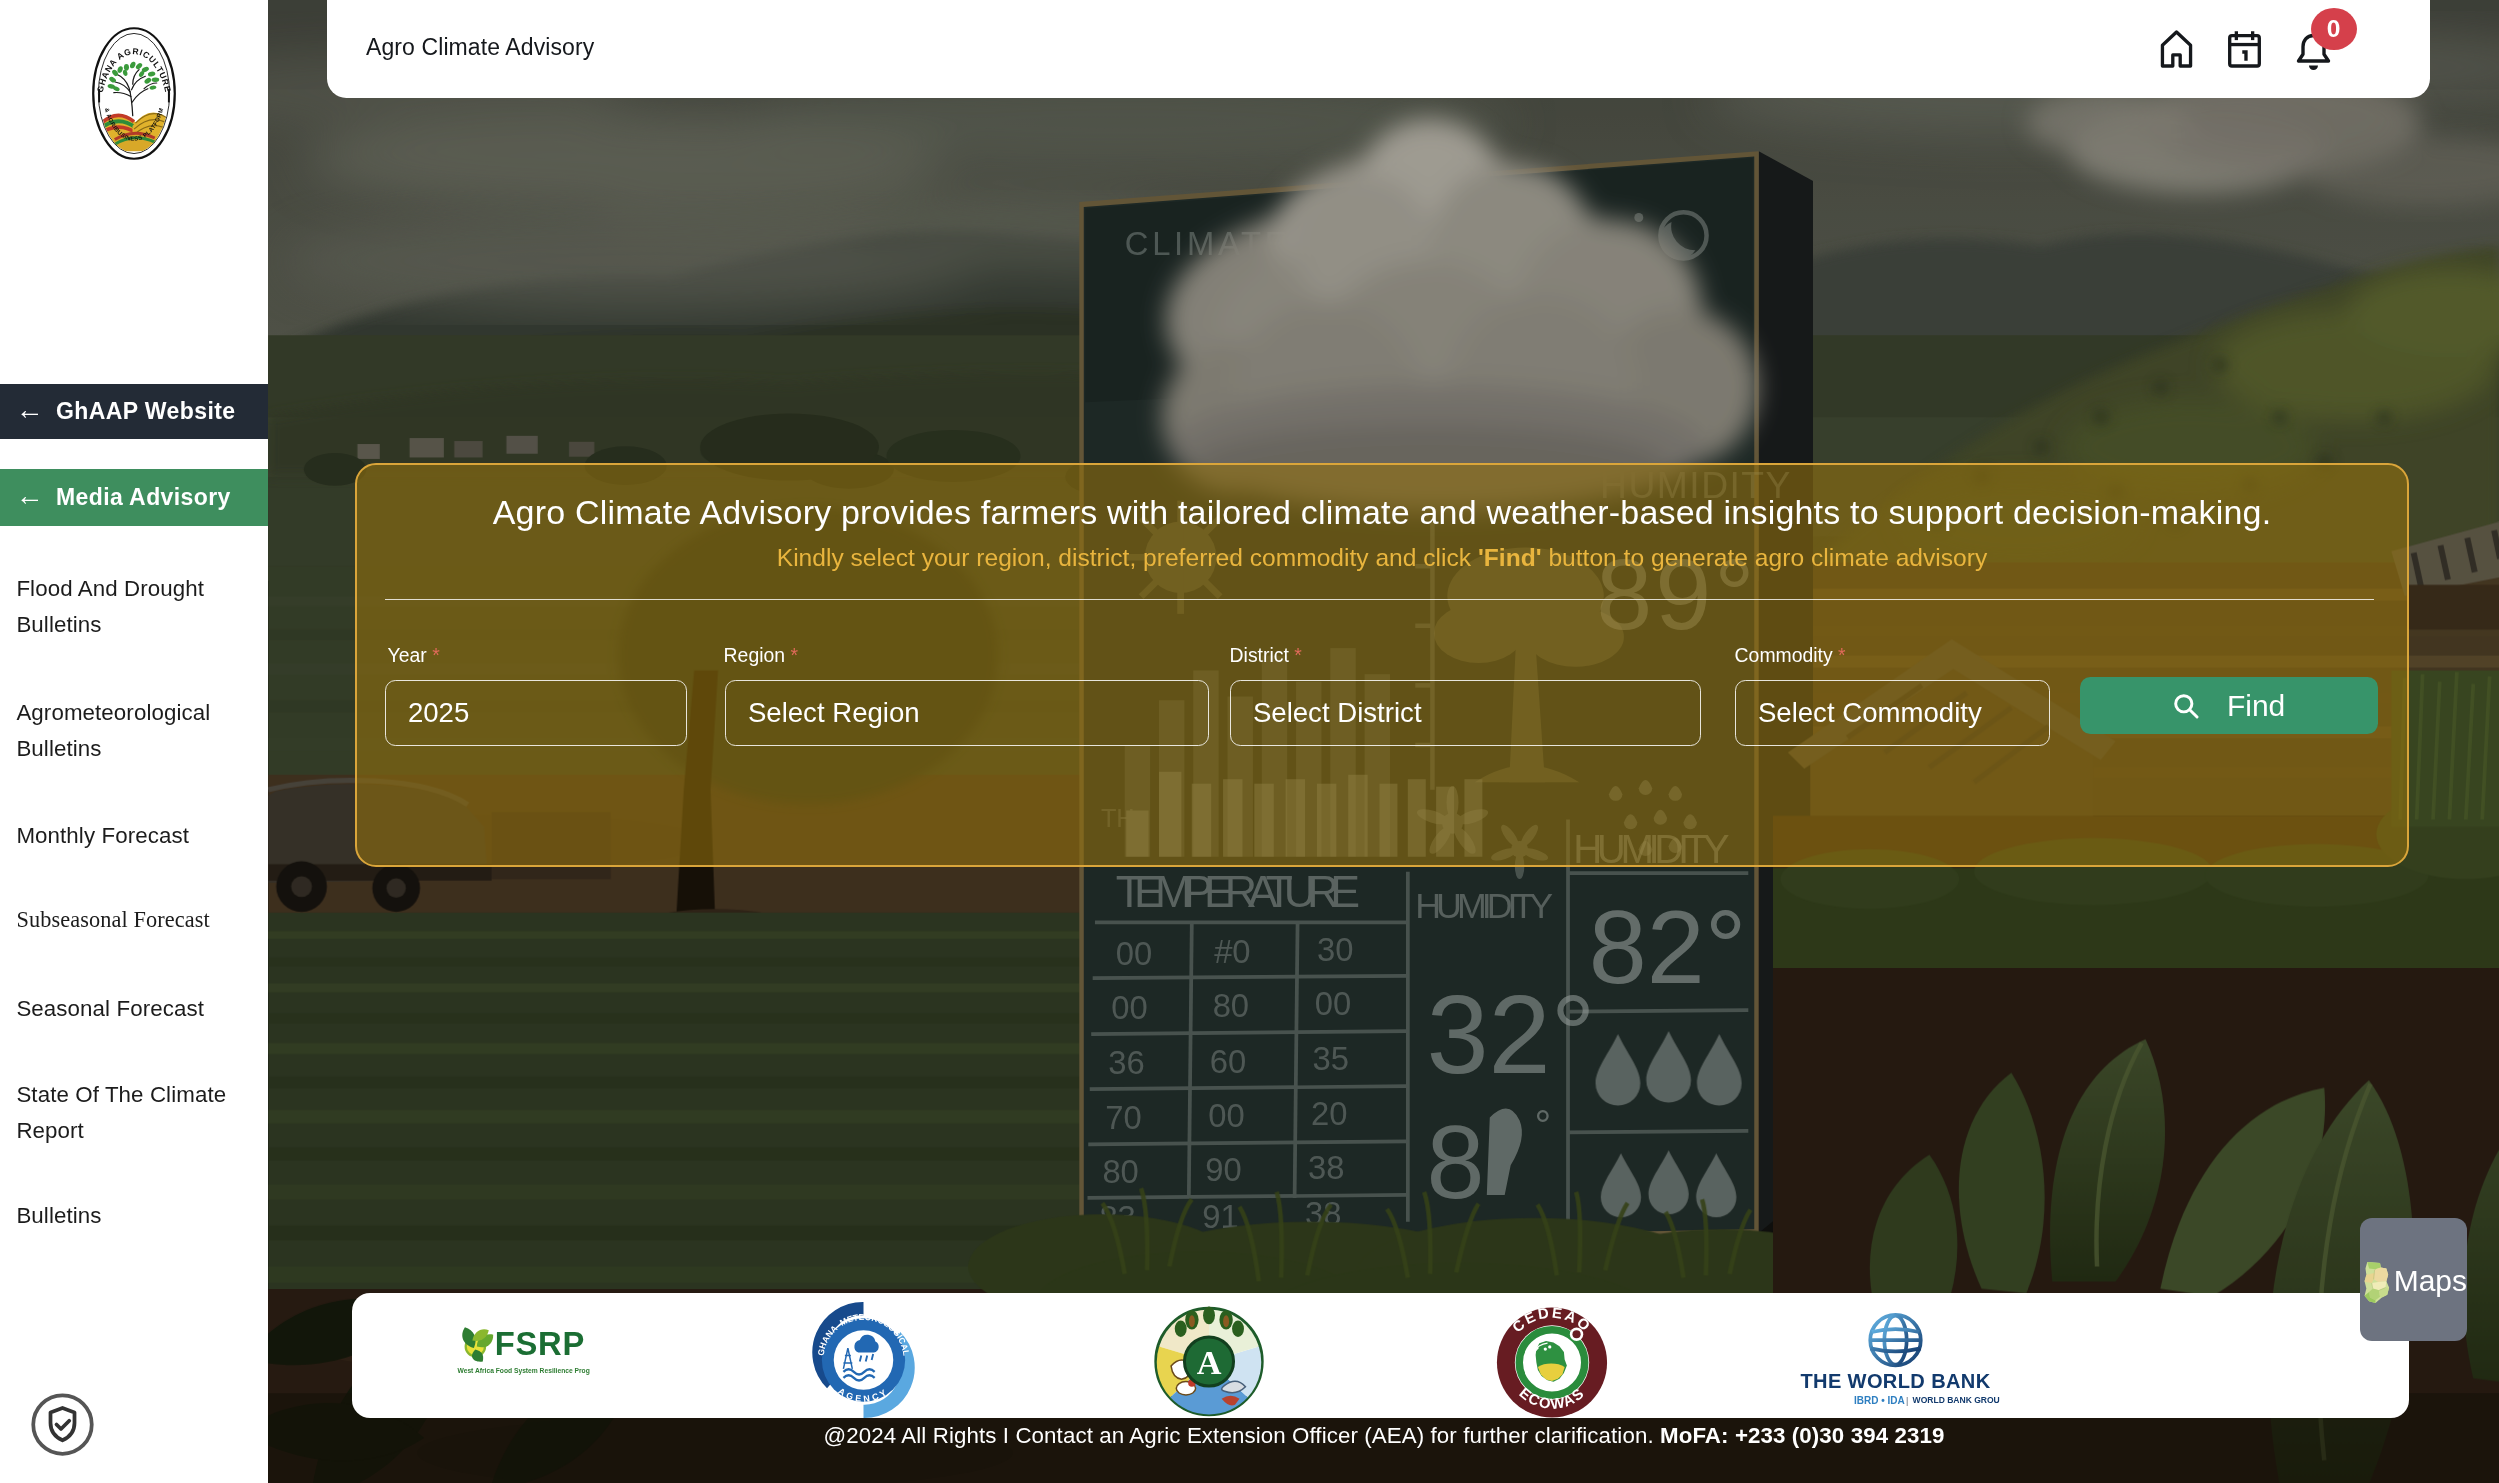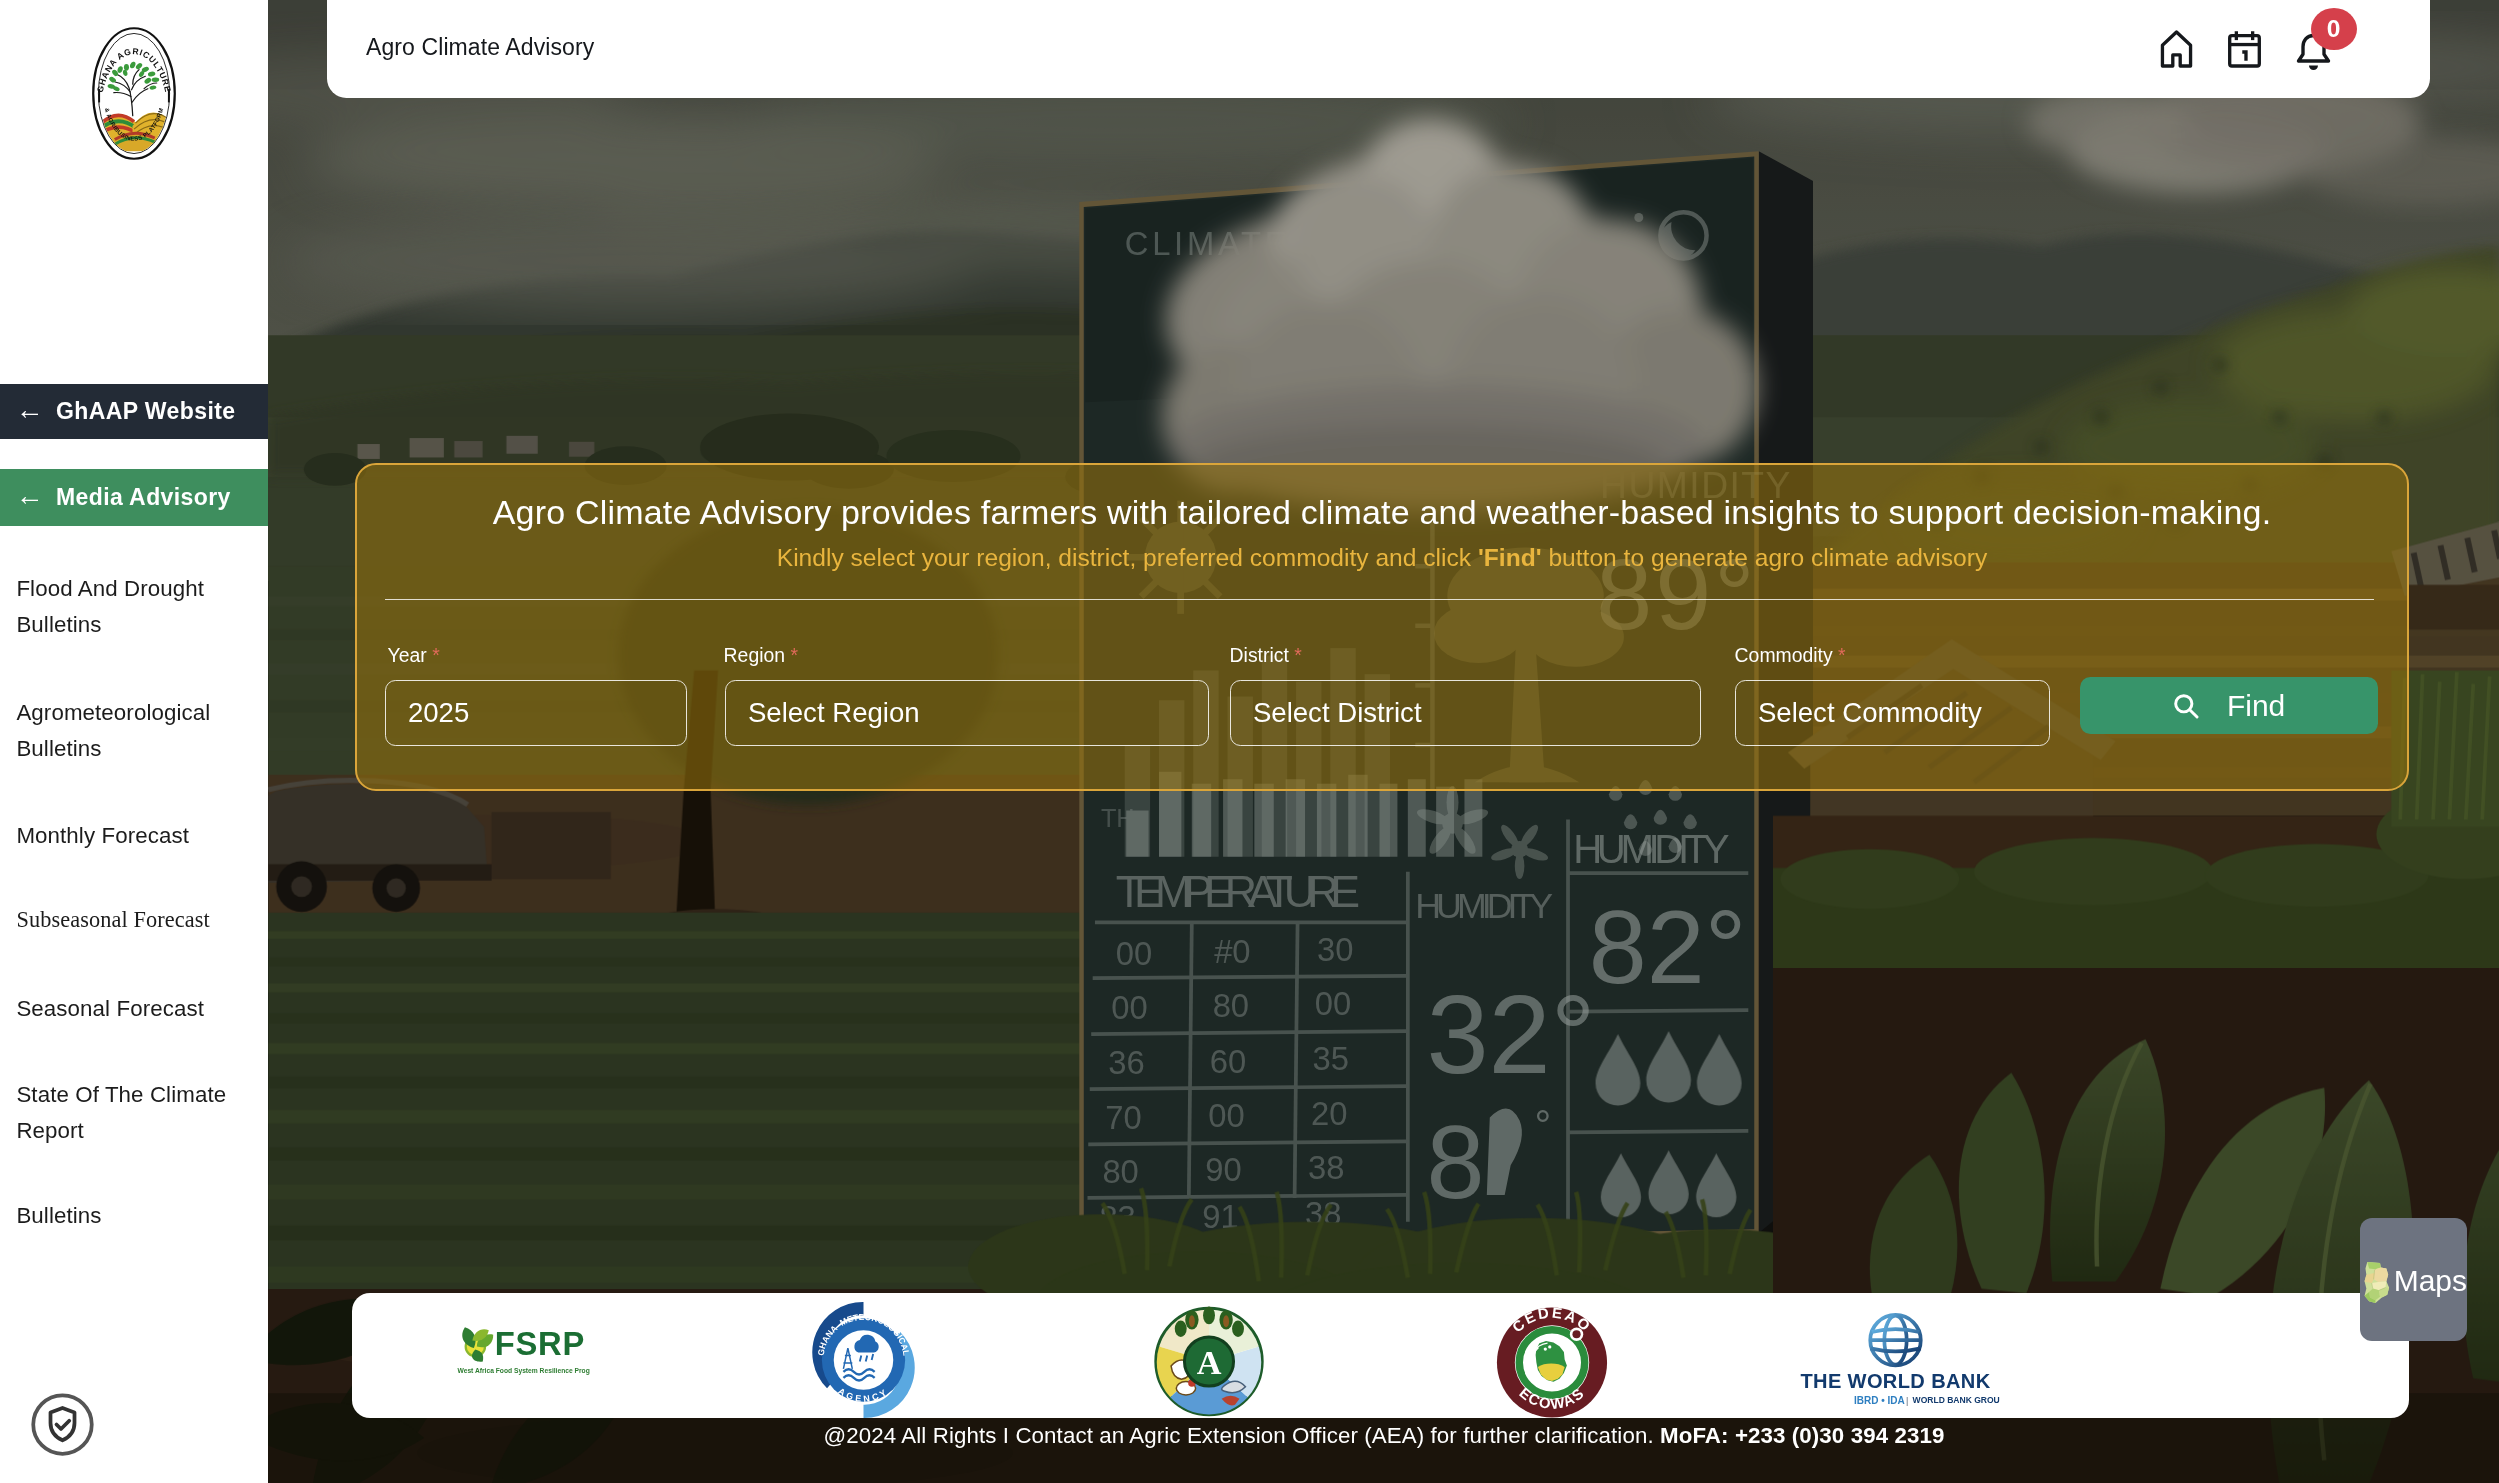--- a/index.html
+++ b/index.html
@@ -18,21 +18,21 @@
   .menu div { position:absolute; left:0; }
   .shield { position:absolute; left:31px; top:1393px; }
   
   .topbar { position:absolute; left:327px; top:0; width:2103px; height:98px; background:#fff;
     border-radius:0 0 19.4px 19.4px; z-index:6; }
   .topbar .title { position:absolute; left:39px; top:34px; font-size:23px; font-weight:500; color:#15181c; letter-spacing:0.1px; }
   .icons { position:absolute; right:72px; top:24.6px; display:flex; gap:31px; align-items:flex-start; }
   .badge { position:absolute; right:1.5px; top:-16.4px; width:46px; height:42px; background:#d5404b; border-radius:50%;
     color:#fff; font-size:24.6px; font-weight:700; display:flex; align-items:center; justify-content:center; }
   
-  .panel { position:absolute; left:355px; top:463px; width:2054px; height:328px; z-index:4;
+  .panel { position:absolute; left:355px; top:463px; width:2054px; height:404px; z-index:4;
     background:rgba(148,113,14,0.58); border:2.2px solid #daa53a; border-radius:21px; }
   .panel h1 { text-align:center; margin-top:28px; font-size:34px; font-weight:400; color:#fff; letter-spacing:0.2px; }
   .panel h2 { text-align:center; margin-top:12px; font-size:24.6px; font-weight:400; color:#e9b53e; }
   .panel hr { border:none; border-top:1.5px solid rgba(255,255,255,0.8); margin:27px 33px 0 27.6px; }
   .frow { position:absolute; left:27.6px; top:176px; width:2021px; }
   .flabel { position:absolute; top:3px; font-size:19.4px; color:#fff; font-weight:400; }
   .flabel span { color:#e06a5a; }
   .fbox { position:absolute; top:39px; height:66px; border:1.5px solid rgba(255,255,255,0.85); border-radius:10.4px;
     color:#fff; font-size:27.6px; display:flex; align-items:center; padding-left:22.3px; background:transparent; }
   .findbtn { position:absolute; top:36px; height:57px; background:#37946a; border-radius:10.4px; color:#fff;

